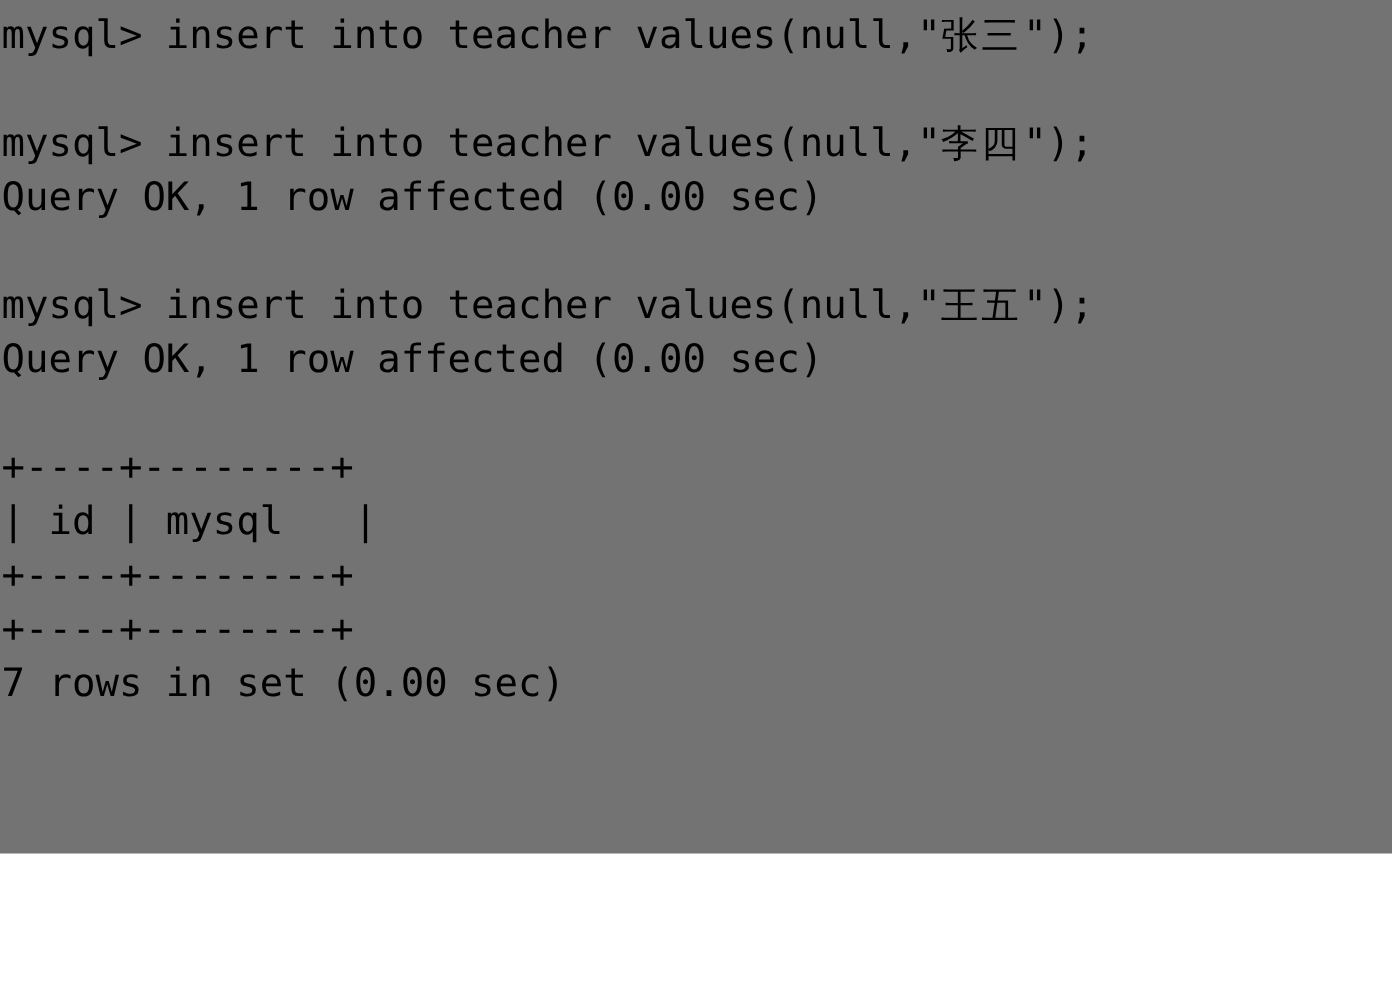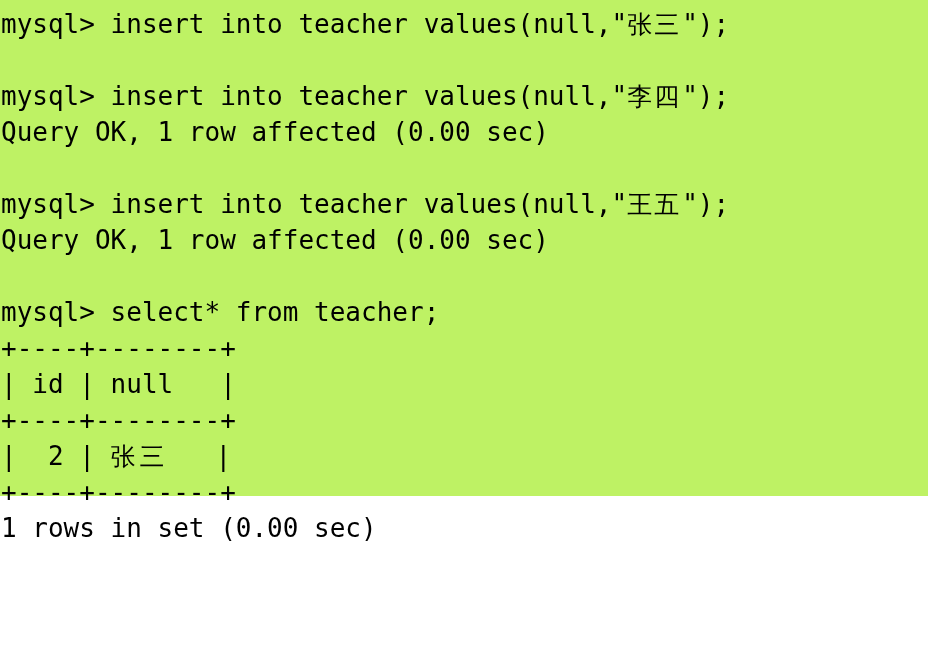--- a/index.html
+++ b/index.html
@@ -10,22 +10,22 @@
   }
   body {
     width: 928px;
     height: 672px;
     overflow: hidden;
     font-family: "DejaVu Sans Mono", "Liberation Mono", monospace;
   }
   #terminal {
     box-sizing: border-box;
     width: 928px;
-    height: 496px;
-    background: #bef264;
+    height: 569px;
+    background: #737373;
     color: #000000;
     padding: 6px 0 0 1px;
   }
   .line {
     height: 36px;
     line-height: 36px;
     font-size: 26px;
     letter-spacing: 0px;
     white-space: pre;
     color: #000000;
@@ -58,24 +58,22 @@
   <div class="line blank"></div>
 
   <div class="line"><span>mysql&gt; insert into teacher values(null,"</span><span class="cjk">李四</span><span>");</span></div>
   <div class="line">Query OK, 1 row affected (0.00 sec)</div>
   <div class="line blank"></div>
 
   <div class="line"><span>mysql&gt; insert into teacher values(null,"</span><span class="cjk">王五</span><span>");</span></div>
   <div class="line">Query OK, 1 row affected (0.00 sec)</div>
   <div class="line blank"></div>
 
-  <div class="line">mysql&gt; select* from teacher;</div>
 
   <div class="line">+----+--------+</div>
-  <div class="line">| id | null   |</div>
+  <div class="line">| id | mysql   |</div>
   <div class="line">+----+--------+</div>
 
-  <div class="line"><span>|  2 | </span><span class="cjk-cell">张三</span><span>   |</span></div>
 
   <div class="line">+----+--------+</div>
-  <div class="line">1 rows in set (0.00 sec)</div>
+  <div class="line">7 rows in set (0.00 sec)</div>
 
 </div>
 
 </body></html>

